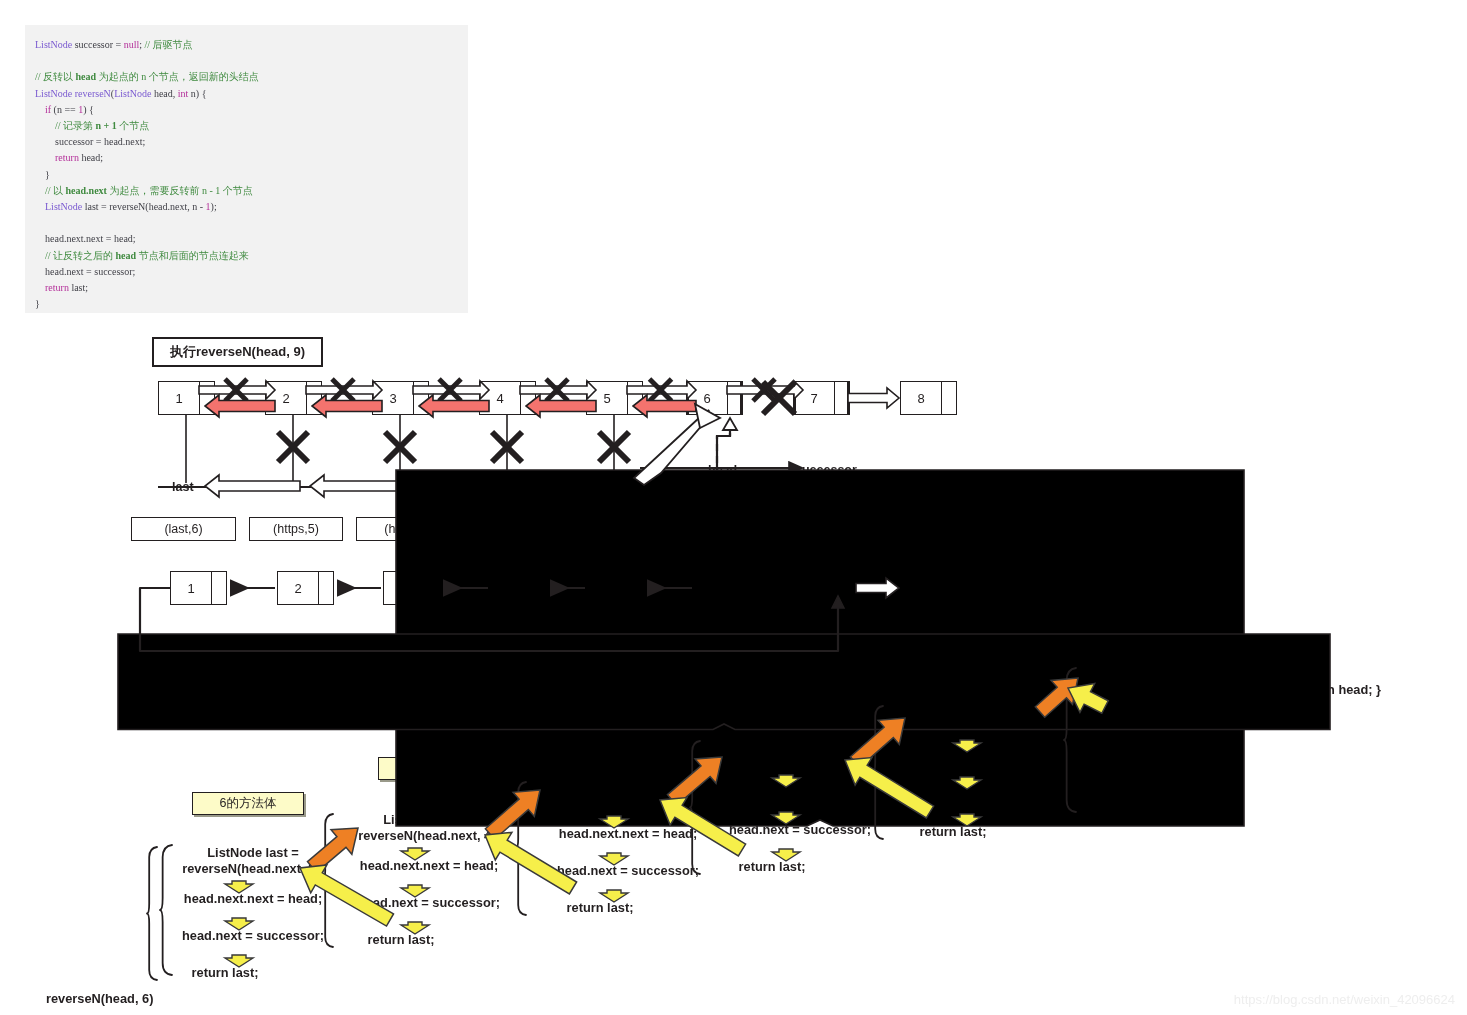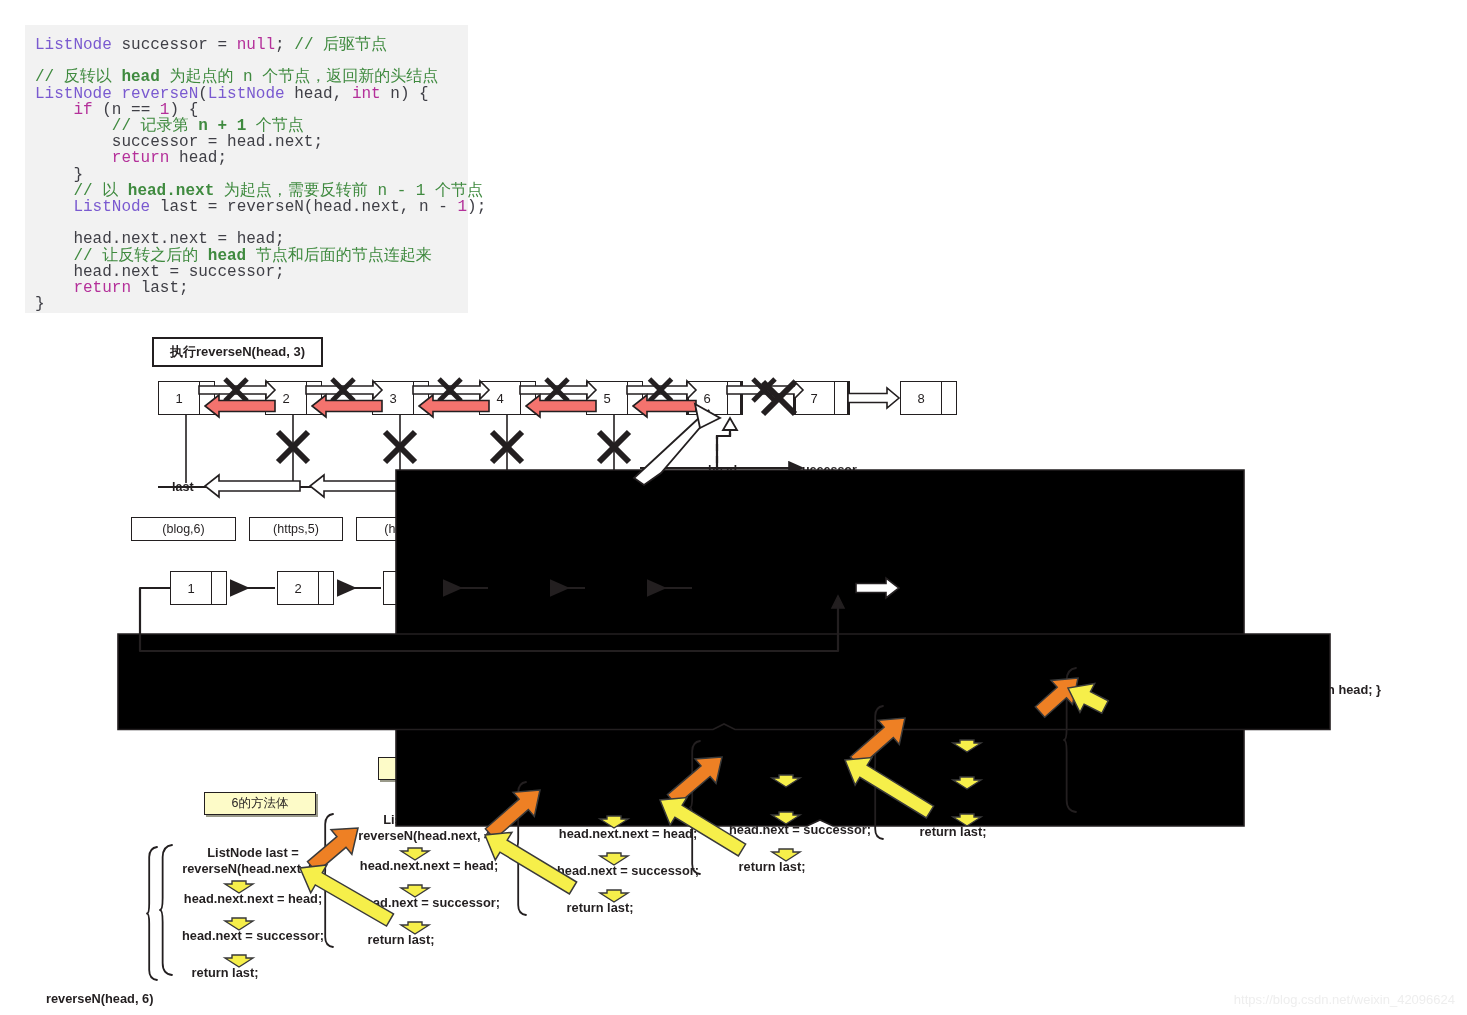--- a/index.html
+++ b/index.html
@@ -2,22 +2,22 @@
 <html><head>
 <meta charset="utf-8">
 <style>
   html,body{margin:0;padding:0;background:#ffffff;}
   body{width:1467px;height:1015px;position:relative;overflow:hidden;
        font-family:"Liberation Sans","DejaVu Sans",sans-serif;color:#231f20;}
 
   
   #code-block{position:absolute;left:25px;top:25px;width:443px;height:288px;
       background:#f2f2f2;padding:6px 0 0 0;box-sizing:border-box;}
-  #code-block pre{margin:0;padding:6px 10px;font-family:Liberation Mono, monospace;
-      font-size:16px;line-height:16.2px;color:#3f3f46;white-space:pre;}
+  #code-block pre{margin:0;padding:6px 10px;font-family:Liberation Serif, serif;
+      font-size:10px;line-height:16.2px;color:#3f3f46;white-space:pre;}
   .kw{color:#b4309a;}
   .fn{color:#7a5ad0;}
   .cm{color:#3f8a3f;}
   .ty{color:#7a5ad0;}
   .num{color:#b4309a;}
   .pl{color:#3f3f46;}
 
   
   .titlebox{position:absolute;border:2px solid #231f20;background:#fff;
       font-weight:bold;font-size:13px;display:flex;align-items:center;justify-content:center;}
@@ -62,21 +62,21 @@
     <span class="ty">ListNode</span> <span class="pl">last = reverseN(head.next, n -</span> <span class="num">1</span><span class="pl">);</span>
 
     <span class="pl">head.next.next = head;</span>
     <span class="cm">// 让反转之后的 <b>head</b> 节点和后面的节点连起来</span>
     <span class="pl">head.next = successor;</span>
     <span class="kw">return</span> <span class="pl">last;</span>
 <span class="pl">}</span></pre>
 </div>
 
 <div class="titlebox" style="left:152px;top:337px;width:167px;height:26px;">
-  <span>执行reverseN(head, 3)</span>
+  <span>执行reverseN(head, 9)</span>
 </div>
 
 <div id="list1">
     <div class="node" style="left: 158px; top: 381px; width: 57px;">
       <span class="val">1</span>
       <span class="ptr"></span>
     </div>
     <div class="node" style="left: 265px; top: 381px; width: 57px;">
       <span class="val">2</span>
       <span class="ptr"></span>
@@ -143,28 +143,28 @@
   </div>
 
 <div id="dyn">
     <div class="lbl" style="left:172px;top:480px;">last</div>
     <div class="lbl" style="left:275px;top:480px;">last</div>
     <div class="lbl" style="left:390px;top:480px;">last</div>
     <div class="lbl" style="left:494px;top:480px;">last</div>
     <div class="lbl" style="left:626px;top:480px;">last</div>
     <div class="lbl" style="left:708px;top:463px;">head</div>
     <div class="lbl" style="left:795px;top:463px;">successor</div>
-    <div class="hbox" style="left:131px;top:517px;width:103px;height:22px;">(blog,6)</div>
+    <div class="hbox" style="left:131px;top:517px;width:103px;height:22px;">(last,6)</div>
     <div class="hbox" style="left:249px;top:517px;width:92px;height:22px;">(https,5)</div>
     <div class="hbox" style="left:356px;top:517px;width:101px;height:22px;">(head,4)</div>
     <div class="hbox" style="left:470px;top:517px;width:95px;height:22px;">(head.,3)</div>
     <div class="hbox" style="left:574px;top:517px;width:108px;height:22px;">(head,2)</div>
     <div class="hbox" style="left:685px;top:517px;width:105px;height:22px;">(head,1)</div>
     <div class="lbl" style="left:709px;top:636px;">last</div>
-    <div class="ylabel" style="left:204px;top:792px;width:110px;height:21px;">6的方法体</div>
+    <div class="ylabel" style="left:192px;top:792px;width:110px;height:21px;">6的方法体</div>
     <div class="ylabel" style="left:378px;top:757px;width:104px;height:21px;">5的方法体</div>
     <div class="ylabel" style="left:557px;top:737px;width:108px;height:21px;">4的方法体</div>
     <div class="ylabel" style="left:725px;top:699px;width:110px;height:21px;">3的方法体</div>
     <div class="ylabel" style="left:922px;top:654px;width:116px;height:21px;">2的方法体</div>
     <div class="ylabel" style="left:1120px;top:630px;width:110px;height:21px;">1的方法体</div>
     <div class="stmt two" style="left:173px;top:845px;width:160px;">ListNode last = reverseN(head.next, 5);</div>
     <div class="stmt" style="left:173px;top:891px;width:160px;text-align:center;">head.next.next = head;</div>
     <div class="stmt" style="left:173px;top:928px;width:160px;text-align:center;">head.next = successor;</div>
     <div class="stmt" style="left:145px;top:965px;width:160px;text-align:center;">return last;</div>
     <div class="stmt two" style="left:349px;top:812px;width:160px;">ListNode last = reverseN(head.next, 4);</div>

